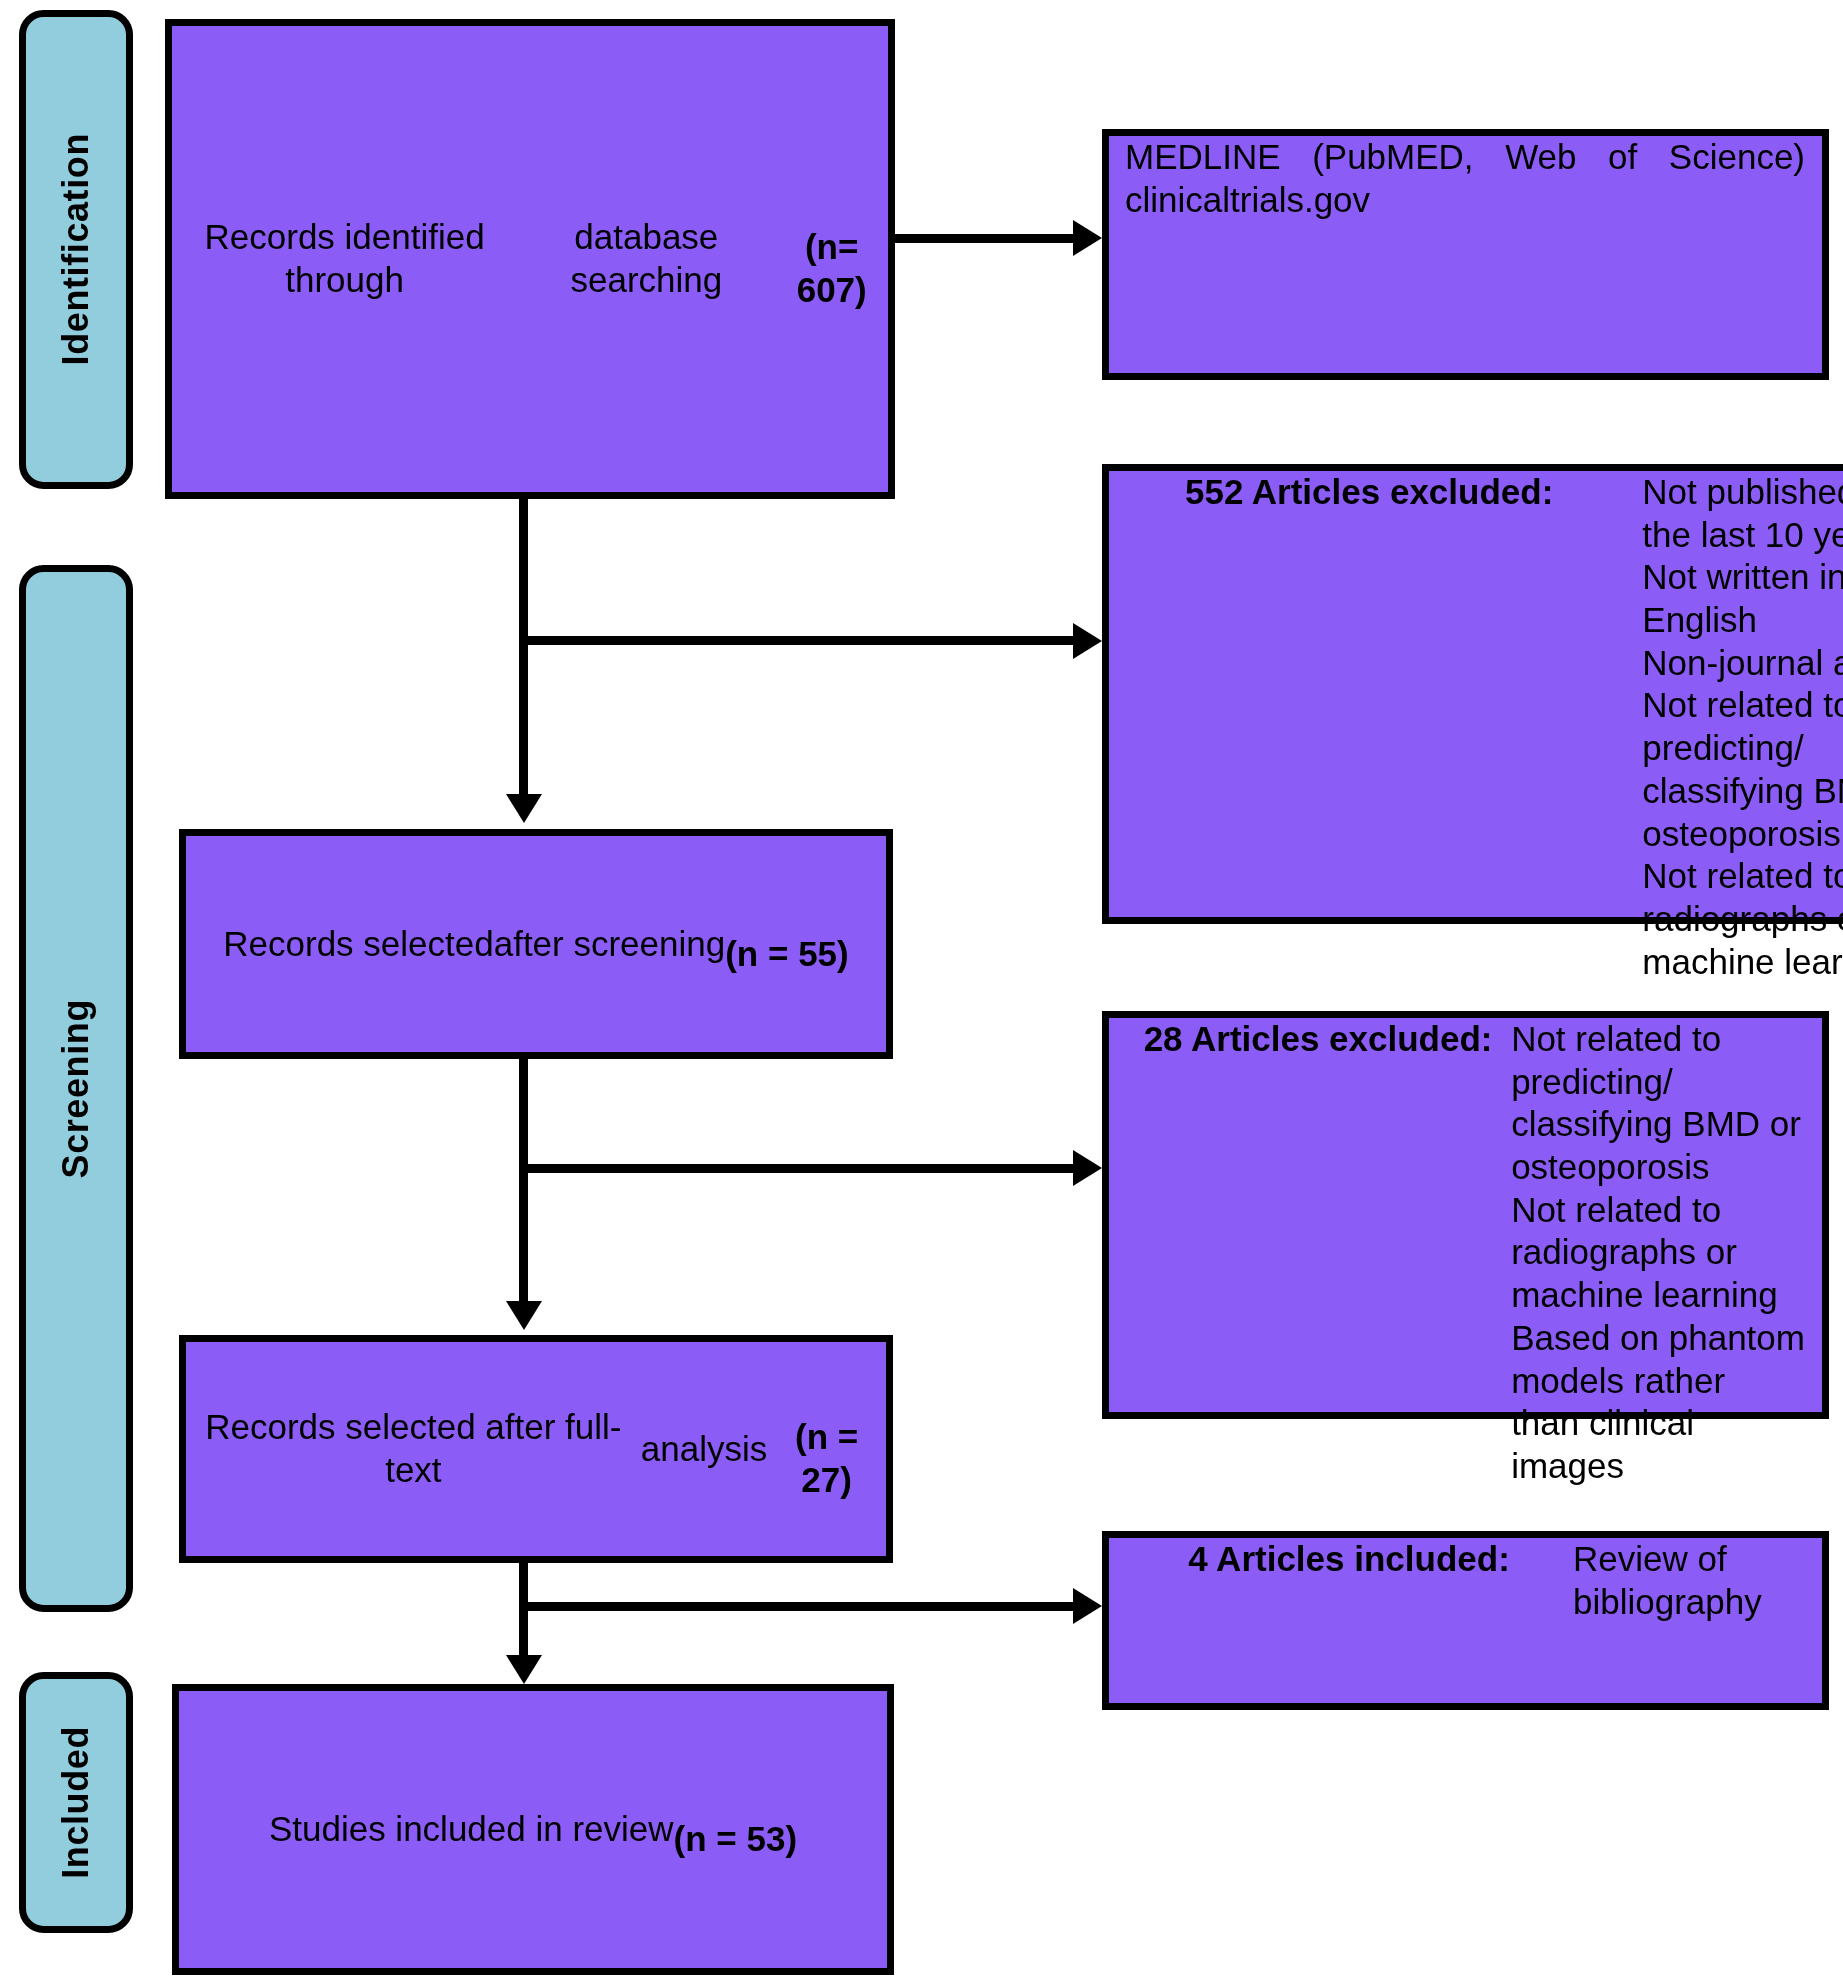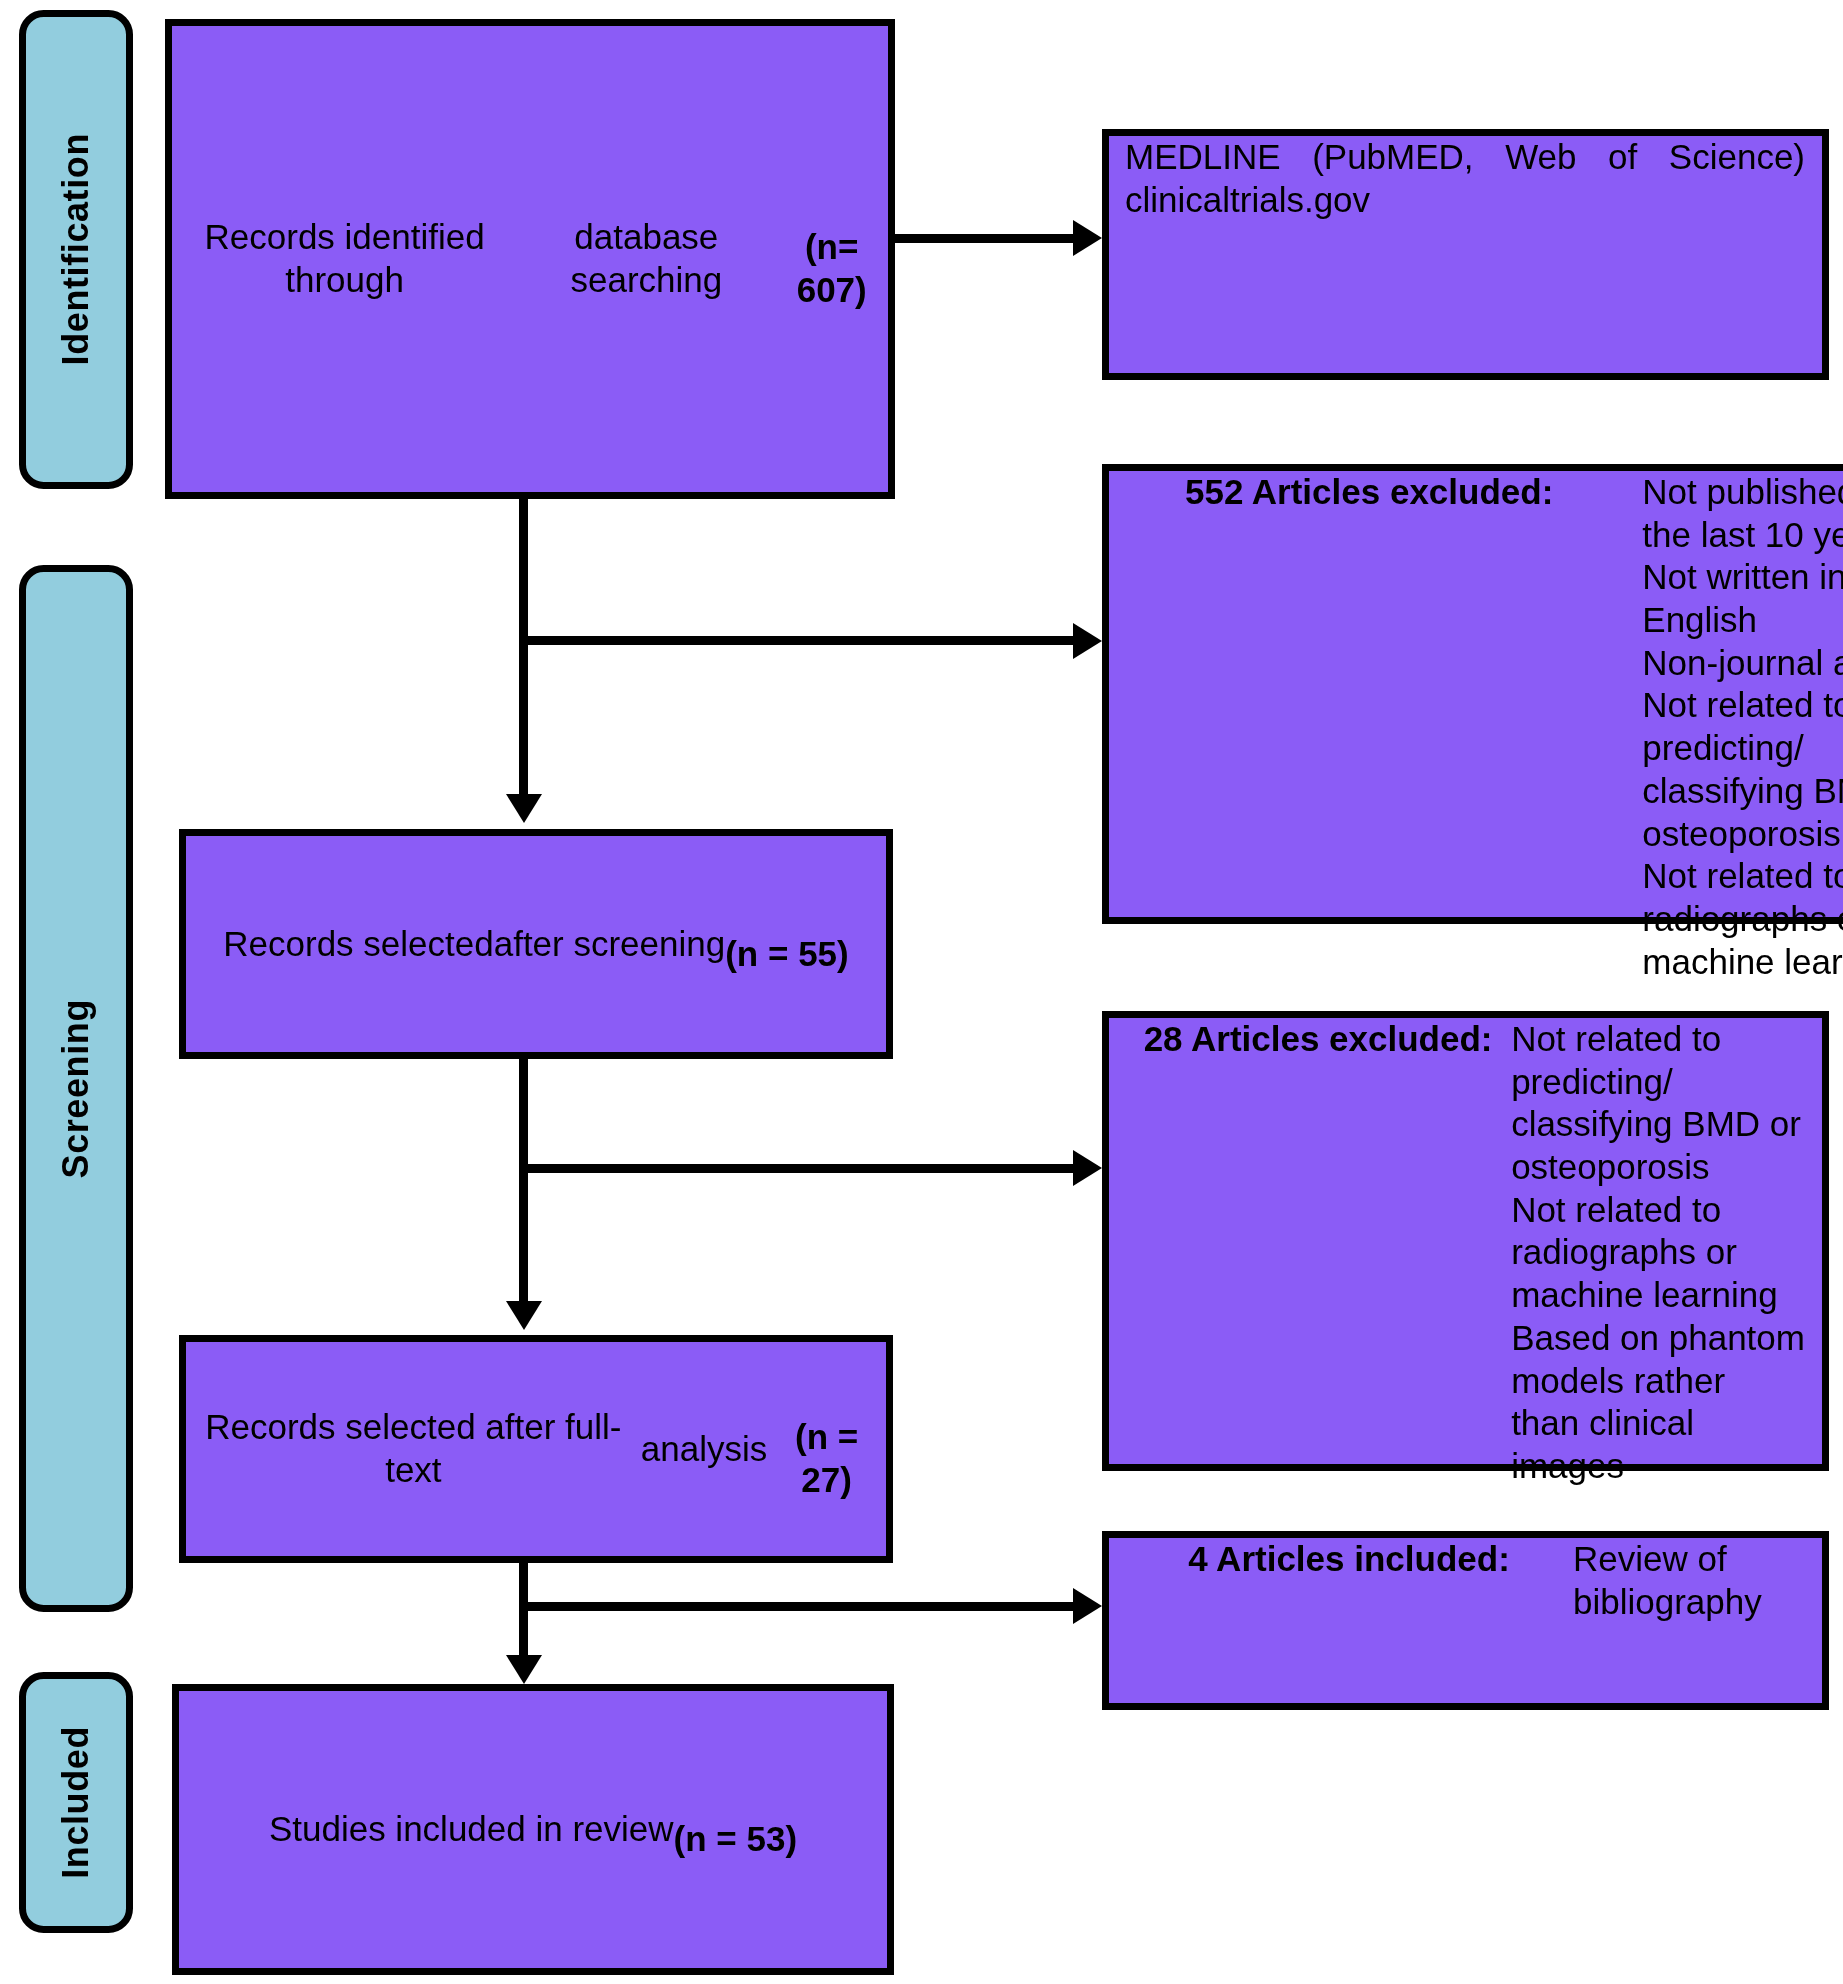--- a/index.html
+++ b/index.html
@@ -161,21 +161,21 @@
     <span class="bx-head">552 Articles excluded:</span>
     <div class="left-block">Not published in the last 10 years
 Not written in English
 Non-journal articles
 Not related to predicting/
 classifying BMD or osteoporosis
 Not related to radiographs or
 machine learning</div>
   </div>
 
-  <div class="flow-box pad-side" style="left:1102px; top:1011px; width:727px; height:460px;">
+  <div class="flow-box pad-side" style="left:1102px; top:1011px; width:727px; height:408px;">
     <span class="bx-head">28 Articles excluded:</span>
     <div class="left-block">Not related to predicting/
 classifying BMD or osteoporosis
 Not related to radiographs or
 machine learning
 Based on phantom models rather
 than clinical images</div>
   </div>
 
   <div class="flow-box pad-side" style="left:1102px; top:1531px; width:727px; height:179px;">

